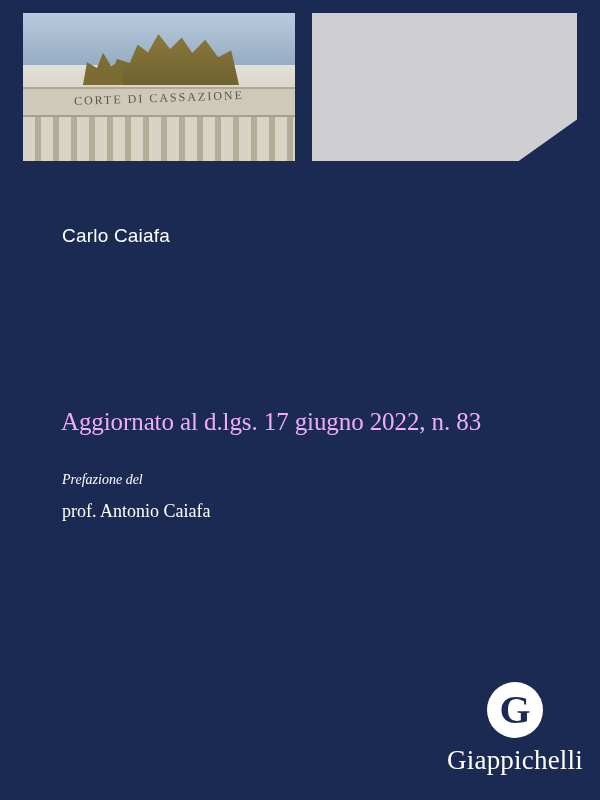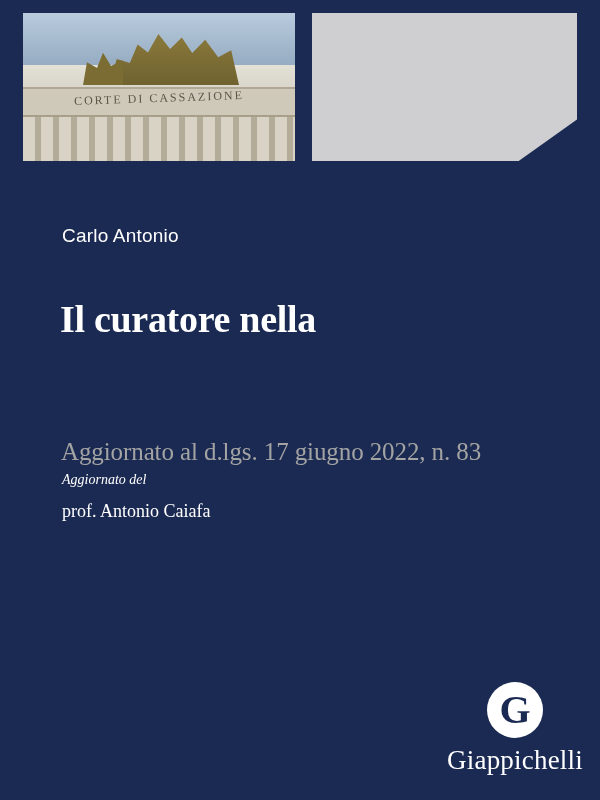--- a/index.html
+++ b/index.html
@@ -125,23 +125,22 @@
     letter-spacing: -0.3px;
   }
 
   .subtitle {
     position: absolute;
     left: 61px;
     top: 408px;
     width: 470px;
     font-family: "Liberation Serif", serif;
     font-size: 25px;
-    color: #a3a3a3;
+    color: #f0abfc;
     letter-spacing: -0.1px;
-    margin-top: 30px;
   }
 
   .preface-label {
     position: absolute;
     left: 62px;
     top: 472px;
     font-family: "Liberation Serif", serif;
     font-style: italic;
     font-size: 14px;
     color: #ffffff;
@@ -194,27 +193,26 @@
     <div class="building"></div>
     <div class="columns"></div>
     <div class="frieze"></div>
     <div class="frieze-text">CORTE DI CASSAZIONE</div>
     <div class="statue"></div>
     <div class="statue2"></div>
   </div>
 
   <div class="greyblock"></div>
 
-  <div class="author">Carlo Antonio</div>
+  <div class="author">Carlo Caiafa</div>
 
   <div class="title">
-    <div>Il curatore nella</div>
   </div>
 
   <div class="subtitle">Aggiornato al d.lgs. 17 giugno 2022, n. 83</div>
 
-  <div class="preface-label">Aggiornato del</div>
+  <div class="preface-label">Prefazione del</div>
   <div class="preface-name">prof. Antonio Caiafa</div>
 
   <div class="logo-mark">G</div>
   <div class="logo-text">Giappichelli</div>
 
 </div>
 
 </body></html>

